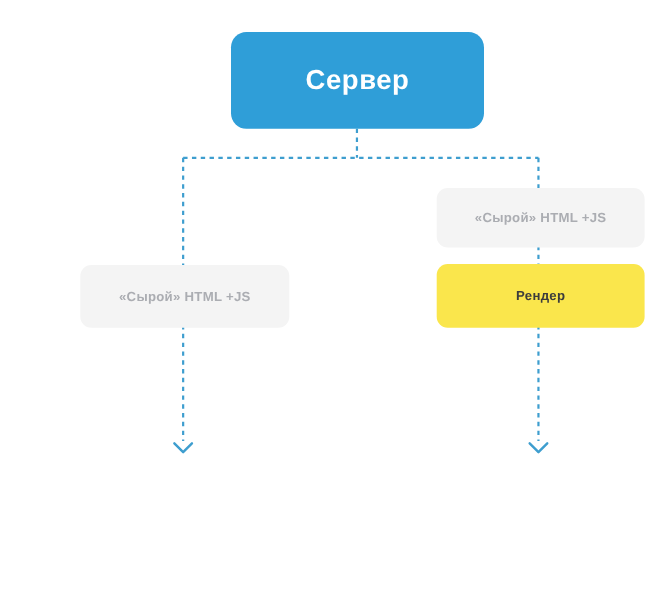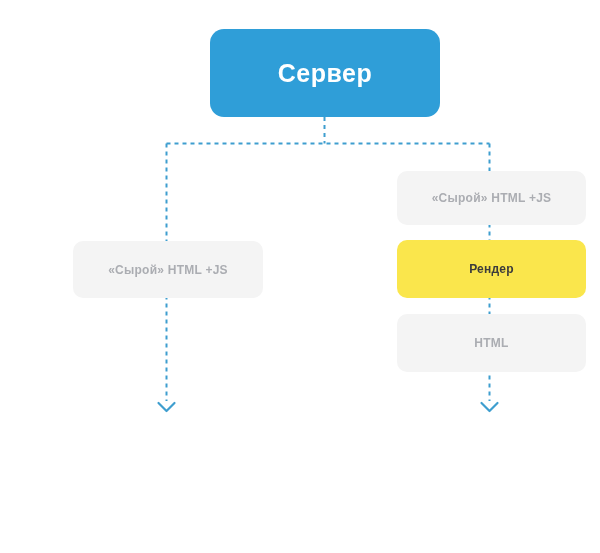--- a/index.html
+++ b/index.html
@@ -102,19 +102,16 @@
   </div>
 
   <div class="node pill gray raw-right">
     <span>«Сырой» HTML +JS</span>
   </div>
 
   <div class="node pill yellow render">
     <span>Рендер</span>
   </div>
 
-  <div class="node pill gray html-box">
-    <span>HTML</span>
-  </div>
 
 
 
 </div>
 
 </body></html>

